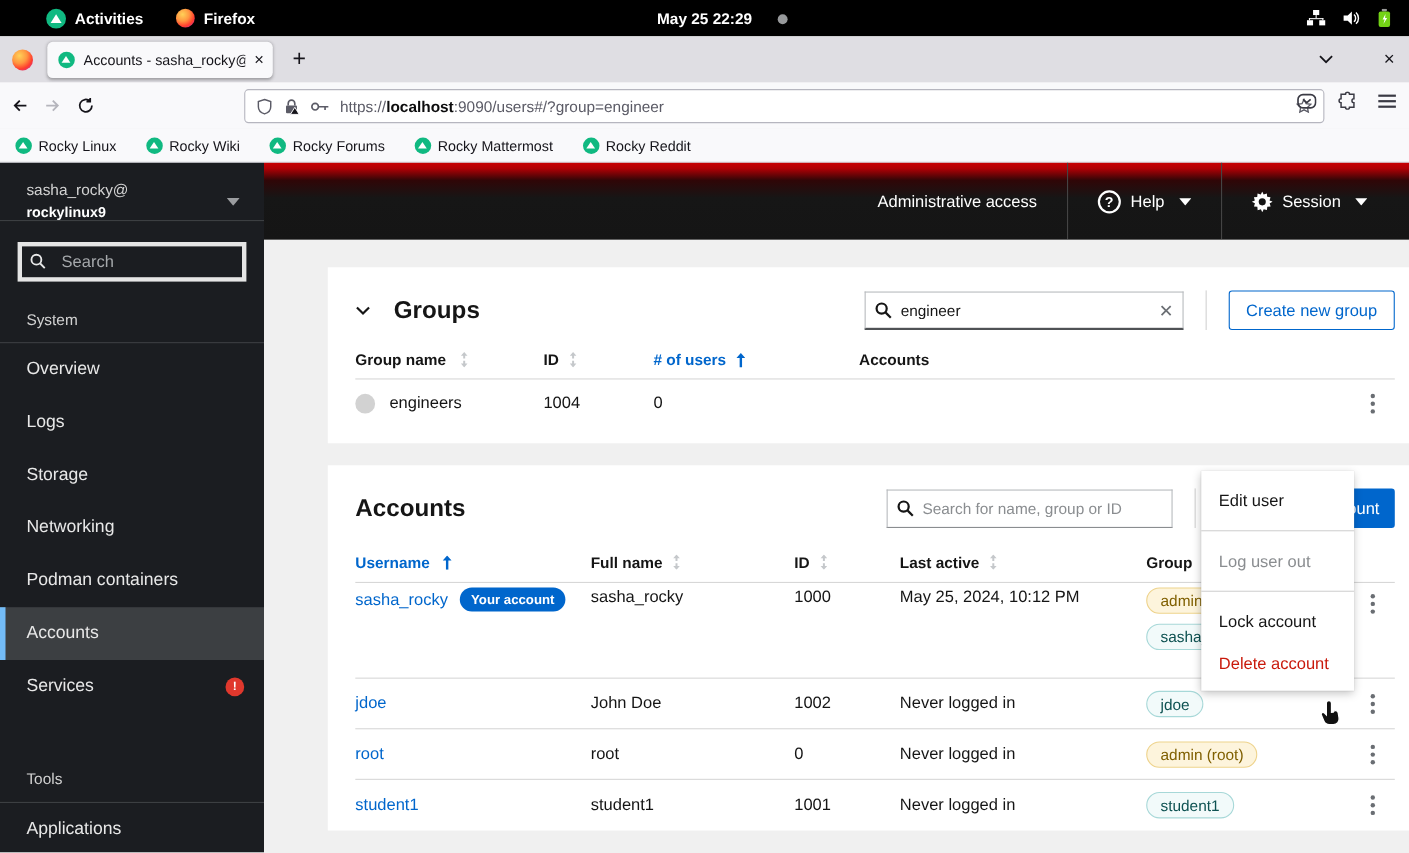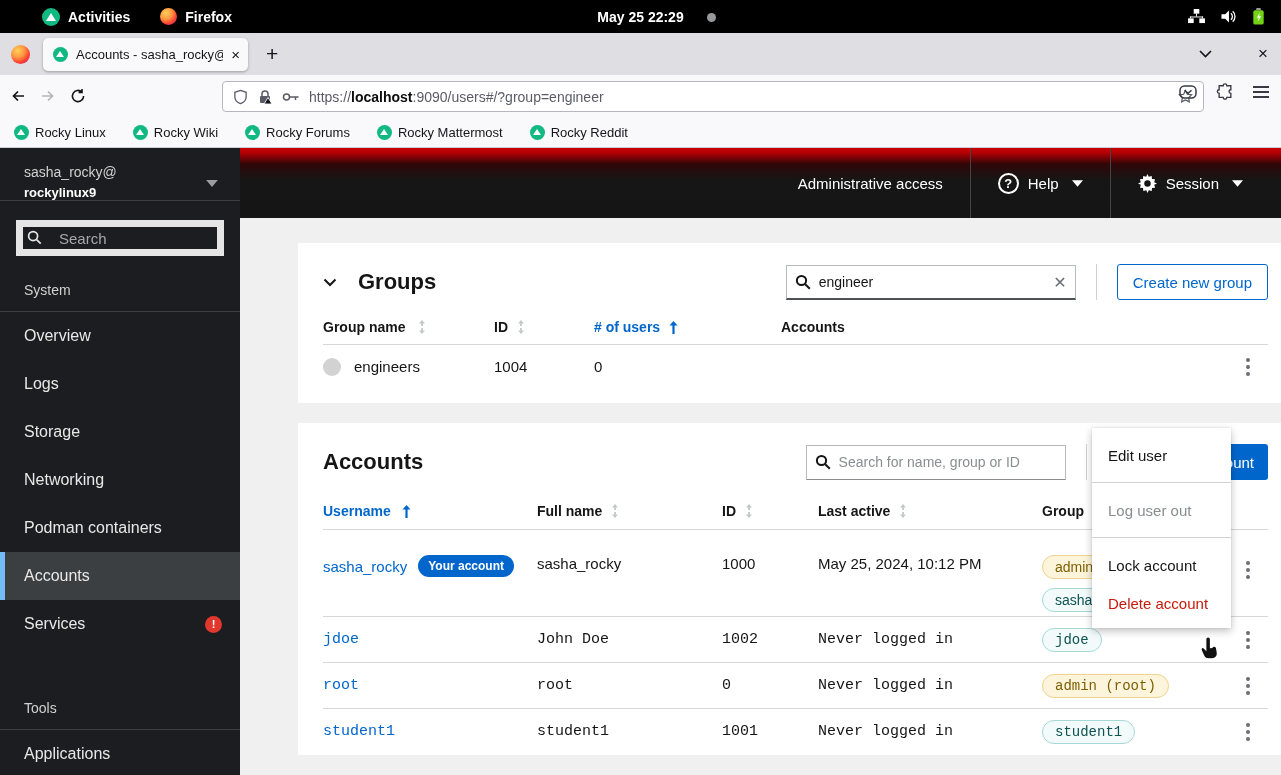--- a/index.html
+++ b/index.html
@@ -50,21 +50,21 @@
 
   
   .cockpit { position:absolute; top:148px; left:0; width:1281px; height:627px; }
 
   .sidebar { position:absolute; left:0; top:0; width:240px; height:627px; background:#1b1d21; color:#e8e8e8; }
   .user-block { padding:16px 24px 0; position:relative; border-bottom:1px solid #3c3f42; }
   .user-name { font-size:14px; color:#d2d2d2; }
   .host-name { font-size:13px; font-weight:700; color:#fff; margin-top:5px; }
   .user-caret { position:absolute; right:22px; top:32px; color:#9b9da0; }
   .sb-search { margin:19px 16px 18px; position:relative; }
-  .sb-search input { width:100%; height:36px; background:transparent; border:7px solid #e5e5e5; color:#f0f0f0;
+  .sb-search input { width:100%; height:36px; background:transparent; border:4px solid #e5e5e5; color:#f0f0f0;
     font-size:15px; padding:0 10px 0 36px; font-family:inherit; }
   .sb-search input::placeholder { color:#a5a8ab; }
   .sb-search .mag { position:absolute; left:11px; top:10px; }
   .sb-section-label { padding:8px 24px 13px; font-size:14px; color:#d2d2d2; }
   .sb-divider { border-top:1px solid #3c3f42; }
   .sb-item { height:48px; display:flex; align-items:center; padding-left:24px; font-size:16px; color:#e8e8e8;
     position:relative; cursor:default; }
   .sb-item.selected { background:#3c3f42; border-left:5px solid #73bcf7; padding-left:19px; }
   .sb-badge { position:absolute; right:18px; width:17px; height:17px; border-radius:50%; background:#e0382d;
     color:#fff; font-size:11px; font-weight:700; display:flex; align-items:center; justify-content:center; }
@@ -104,22 +104,22 @@
 
   .t-head { display:flex; align-items:center; font-size:14px; font-weight:700; color:#151515; }
   .g-head { margin-top:7px; padding:7px 0 9px; }
   .a-head { margin-top:10px; padding:8px 0 10px; }
   .th { display:flex; align-items:center; gap:9px; }
   .th.sorted { color:#0066cc; }
   .sort-icon { color:#c5c8cb; }
   .sort-up { color:#0066cc; }
   .t-row { display:flex; align-items:center; border-top:1px solid #d7d7d7; font-size:15px; }
   .g-row { height:44px; }
-  .a-row { height:46px;font-family:Liberation Mono, monospace; }
-  .a-row-tall { height:87px; align-items:flex-start; padding-top:25px; }
+  .a-row { height:46px; }
+  .a-row-tall { height:87px; align-items:flex-start; padding-top:4px; }
   
   .gc1 { width:171px; display:flex; align-items:center; gap:13px; }
   .gc2 { width:100px; } .gc3 { width:187px; } .gc4 { flex:1; }
   .avatar { width:18px; height:18px; border-radius:50%; background:#d2d2d2; }
   
   .ac1 { width:214px; display:flex; align-items:center; gap:11px; }
   .ac2 { width:185px; } .ac3 { width:96px; } .ac4 { width:224px; } .ac5 { flex:1; }
   a.userlink { color:#0066cc; text-decoration:none; cursor:pointer; }
   .badge-own { background:#0066cc; color:#fff; font-size:12px; font-weight:700; border-radius:12px; padding:4px 10px; }
   .pill { display:inline-block; border-radius:14px; padding:3px 12px; font-size:14px; }

